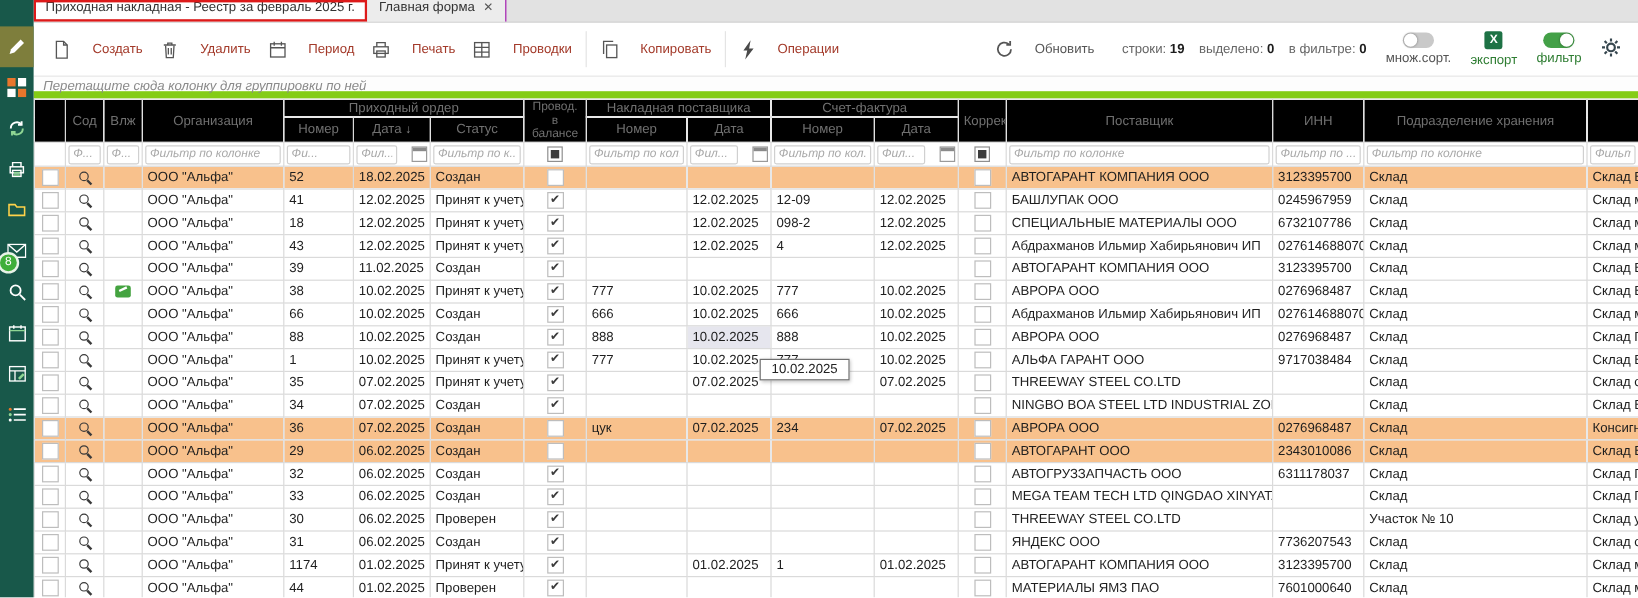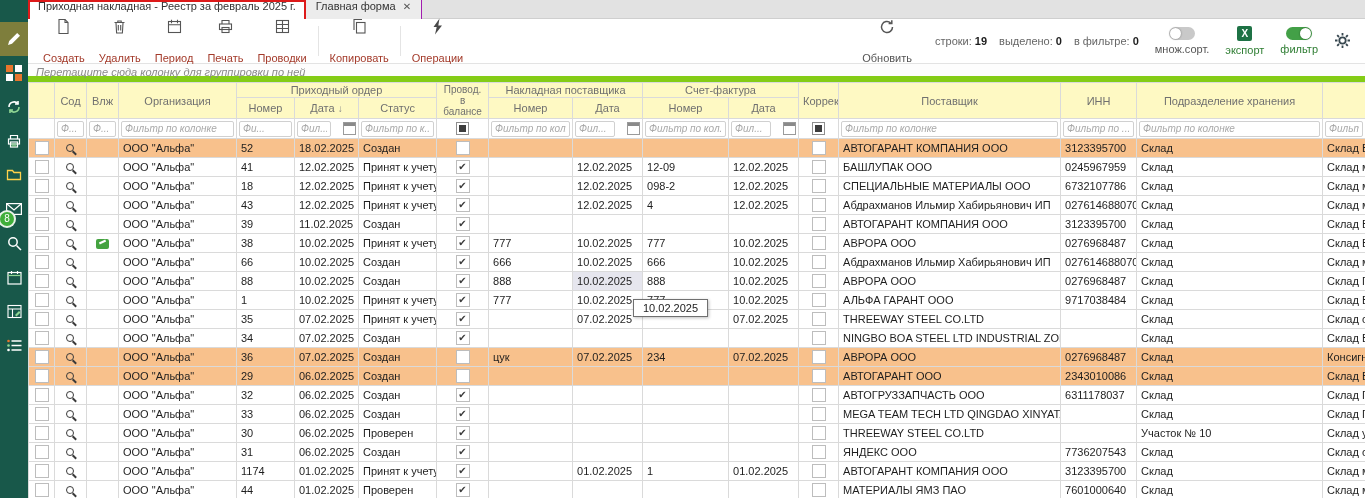--- a/index.html
+++ b/index.html
@@ -10,30 +10,30 @@
   .sidebar{position:absolute;left:0;top:0;width:28px;height:498px;background:#18584a;
            display:flex;flex-direction:column;align-items:center;padding-top:22px;box-sizing:border-box;z-index:3}
   .sb{width:28px;height:34px;display:flex;align-items:center;justify-content:center;position:relative;cursor:pointer;flex:none}
   .sb.pencil{background:#7e7e3c}
   .badge{position:absolute;left:0;top:20px;min-width:14px;height:14px;border-radius:8px;background:#3fae3a;color:#fff;
          font-size:10px;line-height:14px;text-align:center;box-shadow:0 0 0 2px #e8f3e8;z-index:5}
 
   
   .tabbar{position:absolute;left:28px;top:0;width:1337px;height:19px;background:#e2e2e2;
           display:flex;align-items:stretch;border-bottom:1px solid #cfcfcf;box-sizing:border-box}
-  .tab{display:flex;align-items:flex-end;padding:12px 10px;color:#333;position:relative;white-space:nowrap;cursor:pointer}
+  .tab{display:flex;align-items:flex-start;padding:0 10px;color:#333;position:relative;white-space:nowrap;cursor:pointer}
   .tab.active{background:#fff}
   .tab .annotation{position:absolute;inset:0;border:2px solid #dd1a1a;pointer-events:none}
   .tab.inactive{background:#ececec;border-right:1px solid #a21caf}
   .tab .close{color:#555;font-size:10px;margin-left:7px}
 
   
   .toolbar{position:absolute;left:28px;top:19px;width:1337px;height:45px;background:#fff;
            border-bottom:1px solid #e3e3e3;display:flex;align-items:center;padding:0 8px;box-sizing:border-box}
-  .tbtn{display:flex;flex-direction:column;align-items:center;justify-content:center;gap:17px;padding:2px 7px;cursor:pointer}
+  .tbtn{display:flex;align-items:center;justify-content:center;gap:17px;padding:2px 7px;cursor:pointer}
   .tbtn .lbl{color:#a33a2a}
   .lblgray{color:#555}
   .sep{width:1px;height:30px;background:#e4e4e4;margin:0 4px}
   .tb-right{margin-left:auto;display:flex;align-items:center;gap:16px;padding-right:6px}
   .counts{display:flex;gap:12px;color:#666;align-items:center}
   .counts b{color:#1c1c1c;font-weight:bold;margin-left:3px}
   .stack{display:flex;flex-direction:column;align-items:center;gap:3px;cursor:pointer}
   .toggle{width:26px;height:13px;border-radius:7px;background:#c9c9c9;position:relative;display:inline-block}
   .toggle::after{content:'';position:absolute;width:11px;height:11px;border-radius:50%;background:#fff;top:1px;left:1px;
                  box-shadow:0 0 2px rgba(0,0,0,.45)}
@@ -44,21 +44,21 @@
            display:flex;align-items:center;justify-content:center}
 
   
   .group-panel{position:absolute;left:28px;top:64px;width:1337px;height:18px;box-sizing:border-box;
                font-style:italic;color:#8a8a8a;padding:2px 8px;background:#fdfdfd;border-bottom:6px solid #84cc16}
 
   
   .tablewrap{position:absolute;left:28px;top:82px;width:1337px;height:416px;overflow:hidden}
   table{border-collapse:collapse;table-layout:fixed;width:1337px}
   th,td{border:1px solid #dadada;overflow:hidden;white-space:nowrap;padding:0 4px;font-size:11px;height:19px;box-sizing:border-box}
-  thead th{background:#fef9c3;color:#707070;font-weight:normal;text-align:center;height:15px}
+  thead th{background:#000000;color:#707070;font-weight:normal;text-align:center;height:15px}
   thead th.wrap{white-space:normal;font-size:10px;line-height:11px}
   tr.cols th{height:21px}
   tr.filters td{background:#fff;height:20px;padding:1px 2px}
   tbody td{color:#1e1e1e}
   tr.hl td{background:#f8c18c}
   td.sel{background:#e6e6ee}
   .cc{text-align:center}
   .sort{color:#888;font-size:10px}
 
   .cb{display:inline-block;width:12px;height:12px;border:1px solid #bdbdbd;background:#fff;vertical-align:middle;

